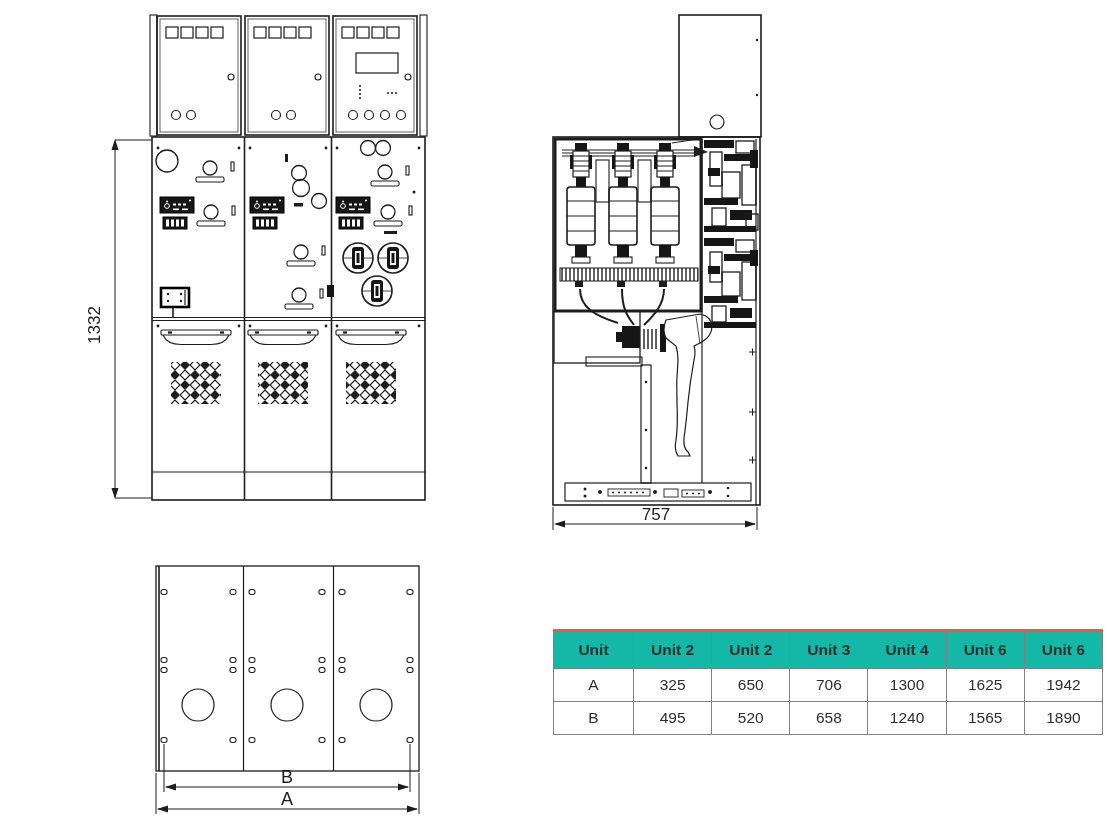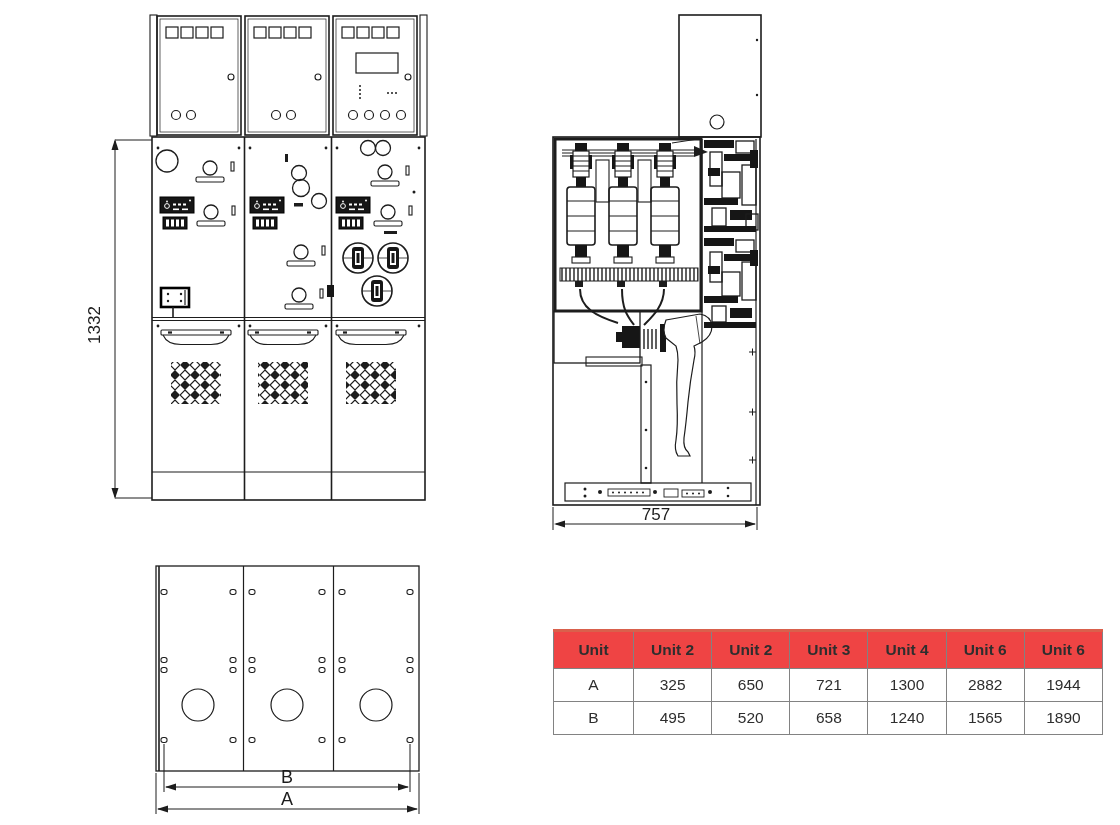--- a/index.html
+++ b/index.html
@@ -8,21 +8,21 @@
   .view{position:absolute;}
   svg{display:block;}
   svg text{font-family:"Liberation Sans",sans-serif;fill:#1d1d1d;}
 
   
   .dim-table-wrap{position:absolute;left:553px;top:629px;width:550px;}
   table.dims{border-collapse:collapse;width:550px;table-layout:fixed;
              font-family:"Liberation Sans",sans-serif;}
   table.dims th,table.dims td{border:1px solid #828282;text-align:center;
              font-size:15.5px;color:#2e2e2e;padding:0;}
-  table.dims th{background:#ef4444;height:36px;font-weight:bold;
+  table.dims th{background:#14b8a6;height:36px;font-weight:bold;
              border-top:3px solid #d9604c;margin-top:34px;}
   table.dims td{height:32px;background:#ffffff;font-weight:normal;}
   .ln{stroke:#1d1d1d;fill:none;}
 </style>
 </head>
 <body>
 
 <div class="stage">
 
   <svg class="view" style="left:80px;top:8px" width="360" height="512" viewBox="80 8 360 512">
@@ -437,24 +437,24 @@
           <th>Unit 4</th>
           <th>Unit 6</th>
           <th>Unit 6</th>
         </tr>
       </thead>
       <tbody>
         <tr>
           <td>A</td>
           <td>325</td>
           <td>650</td>
-          <td>721</td>
+          <td>706</td>
           <td>1300</td>
-          <td>2882</td>
-          <td>1944</td>
+          <td>1625</td>
+          <td>1942</td>
         </tr>
         <tr>
           <td>B</td>
           <td>495</td>
           <td>520</td>
           <td>658</td>
           <td>1240</td>
           <td>1565</td>
           <td>1890</td>
         </tr>

